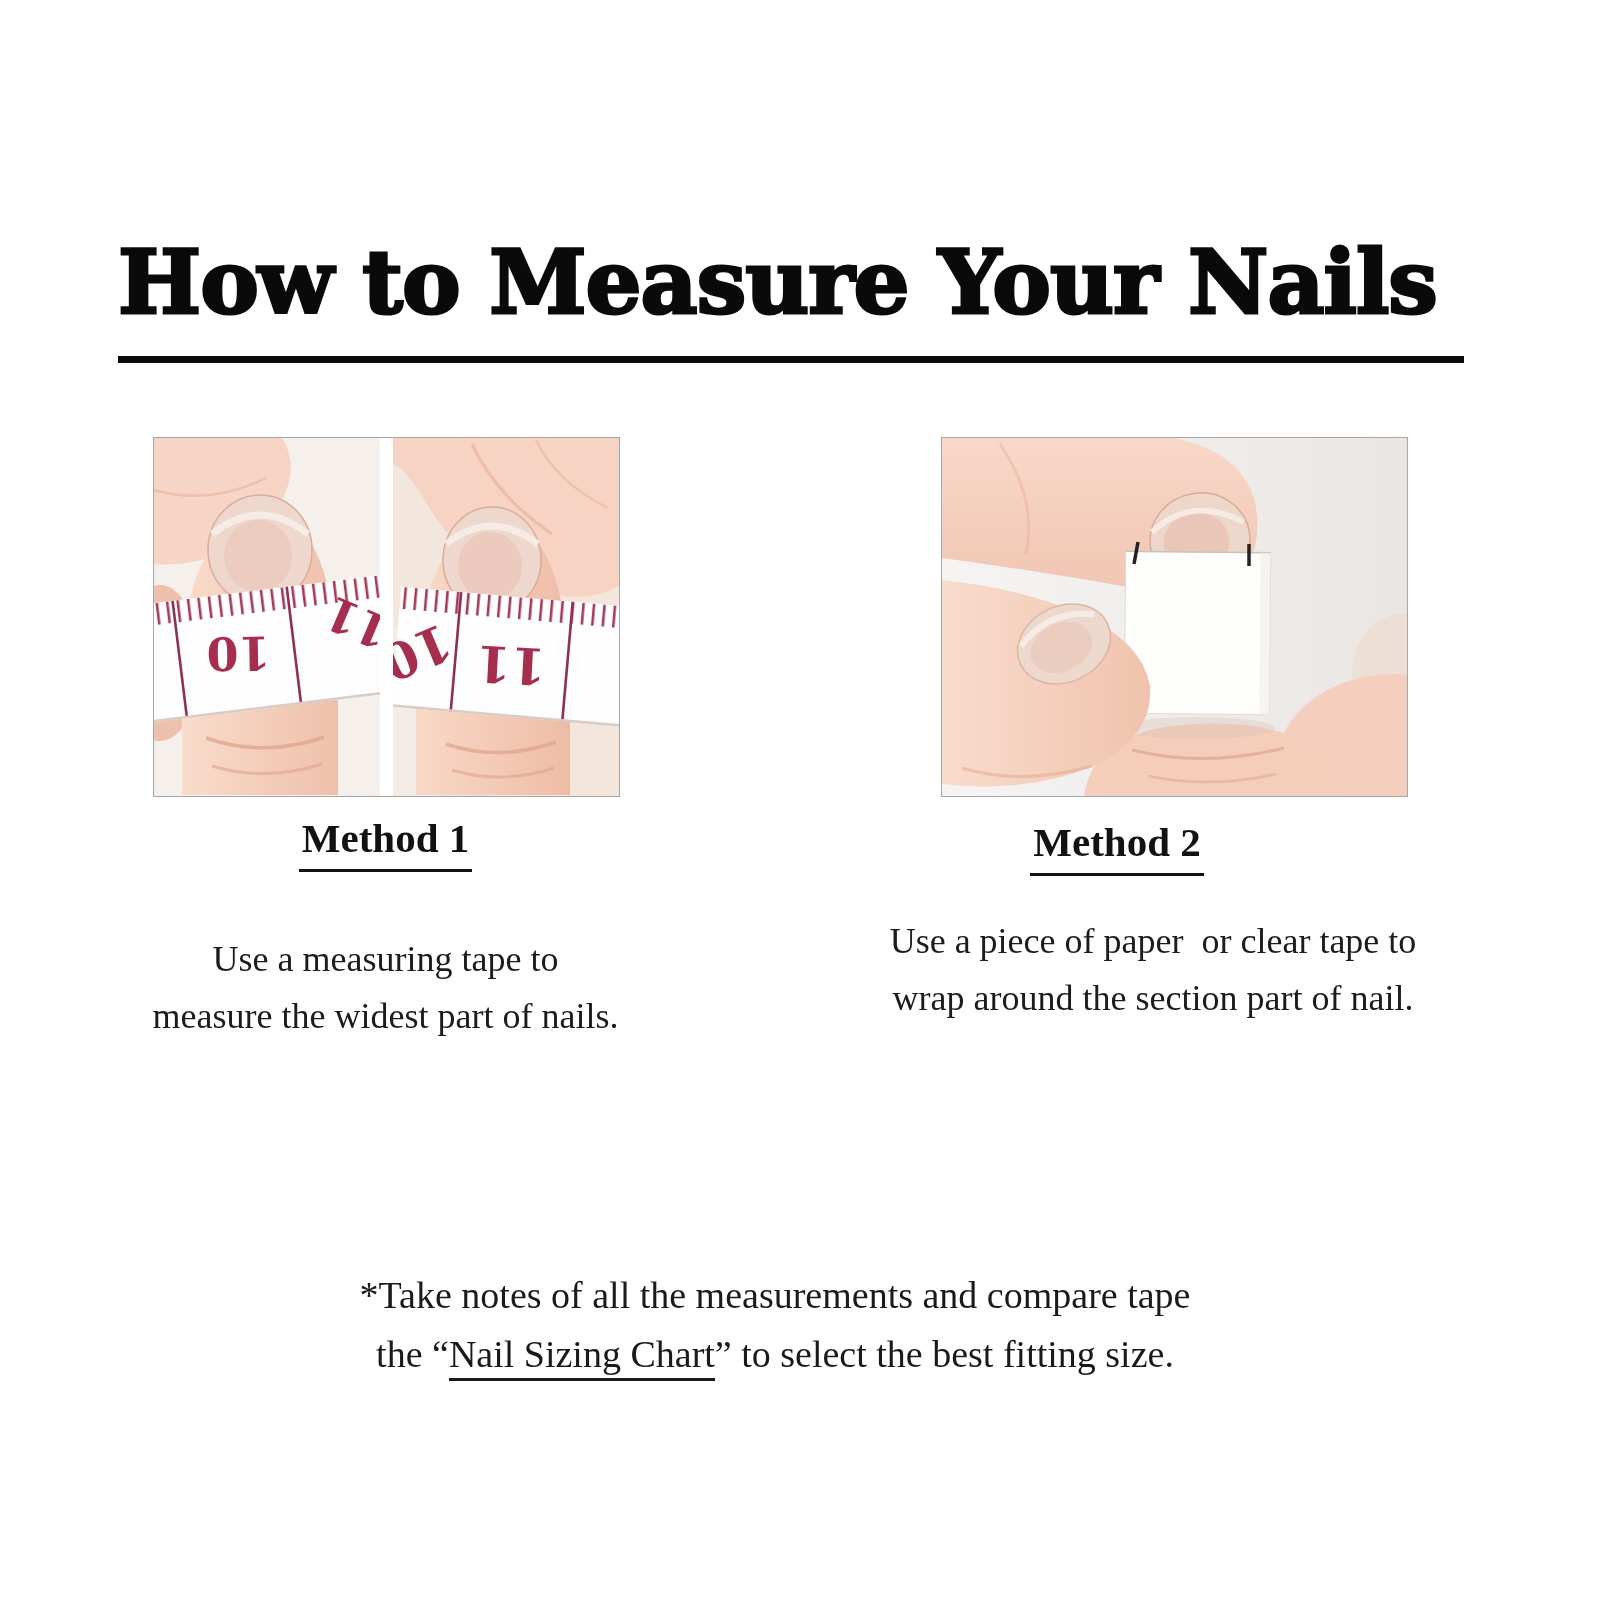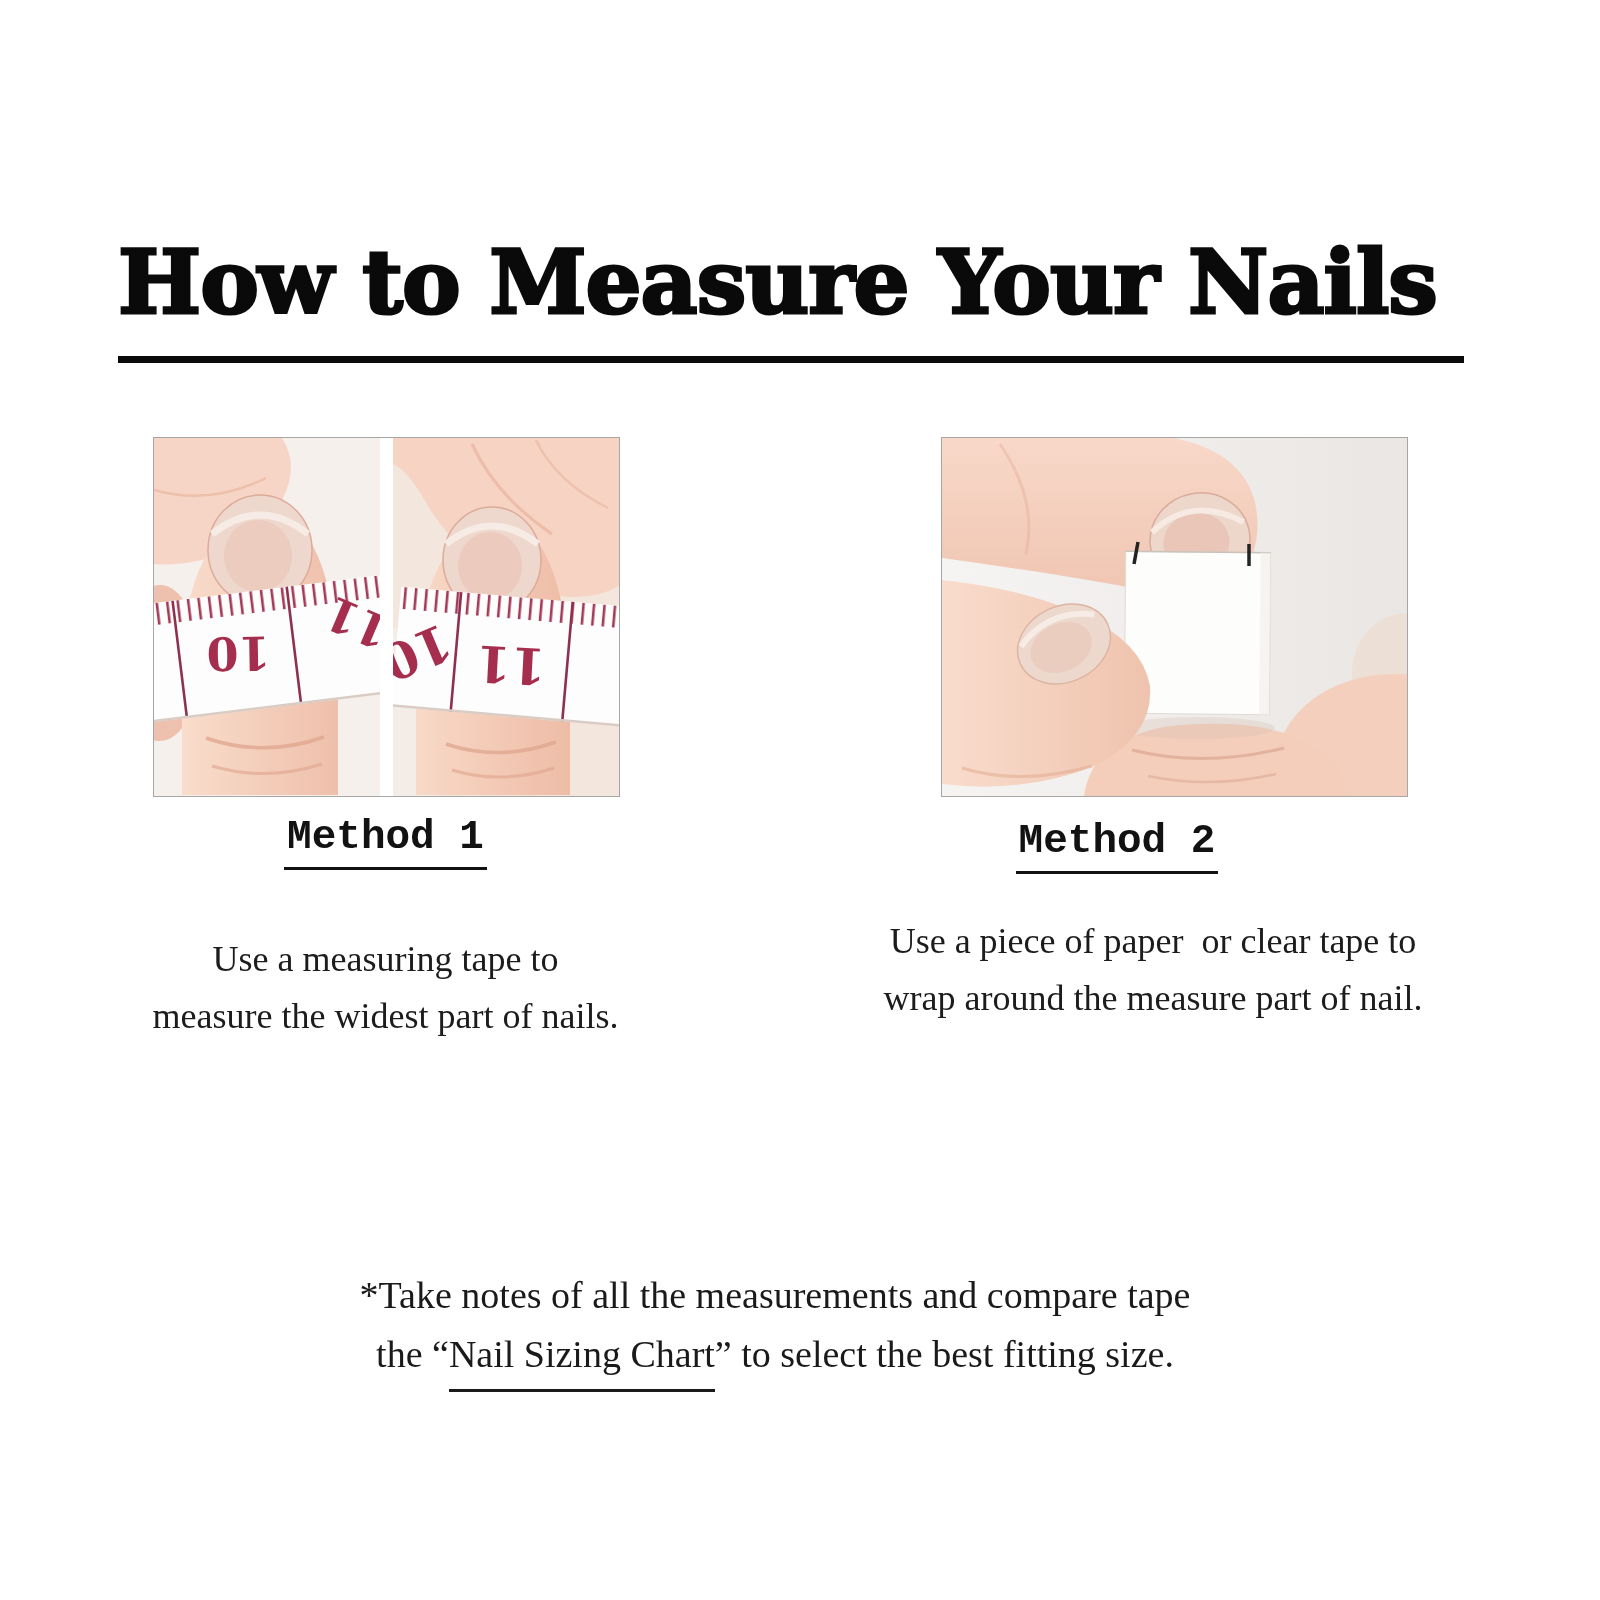--- a/index.html
+++ b/index.html
@@ -22,40 +22,39 @@
     position:absolute;margin:0;background:#ffffff;
     border:1px solid #a6a6a6;overflow:hidden;
   }
   #photo1{left:153px;top:437px;width:465px;height:358px;}
   #photo2{left:941px;top:437px;width:465px;height:358px;}
   figure.photo svg{display:block;width:100%;height:100%;}
   
   .method-heading{
     position:absolute;margin:0;font-size:41px;font-weight:bold;color:#121212;
     text-align:center;
-    font-family:Liberation Mono, monospace;
   }
   .method-heading .hu{
     display:inline-block;border-bottom:3px solid #121212;padding:0 3px 7px 3px;
   }
   #m1h{left:153px;top:814px;width:465px;}
   #m2h{left:842px;top:818px;width:550px;}
   
   .desc{position:absolute;margin:0;font-size:36px;line-height:57px;text-align:center;color:#1c1c1c;}
   #m1d{left:58px;top:931px;width:655px;}
   #m2d{left:768px;top:913px;width:770px;}
   .line{display:block;white-space:pre-wrap;}
   
   .footnote{
     position:absolute;left:175px;top:1266px;width:1200px;margin:0;
     font-size:38px;line-height:59px;text-align:center;color:#1a1a1a;
   }
   .footnote .fline{display:block;white-space:pre-wrap;}
   .chart-link{
-    border-bottom:3px solid #1a1a1a;padding-bottom:14px;
+    border-bottom:3px solid #1a1a1a;padding-bottom:3px;
   }
 </style>
 </head>
 <body>
 
 <div class="canvas">
 
   <header class="title-block">
     <h1>How to Measure Your Nails</h1>
   </header>
@@ -205,21 +204,21 @@
   <p class="desc" id="m1d">
     <span class="line">Use a measuring tape to</span>
     <span class="line">measure the widest part of nails.</span>
   </p>
 
   <h2 class="method-heading" id="m2h">
     <span class="hu">Method 2</span>
   </h2>
   <p class="desc" id="m2d">
     <span class="line">Use a piece of paper  or clear tape to</span>
-    <span class="line">wrap around the measure part of nail.</span>
+    <span class="line">wrap around the section part of nail.</span>
   </p>
 
   <p class="footnote">
     <span class="fline">*Take notes of all the measurements and compare tape</span>
     <span class="fline"><span>the “</span><span class="chart-link">Nail Sizing Chart</span><span>” to select the best fitting size.</span></span>
   </p>
 
 </div>
 
 </body></html>

